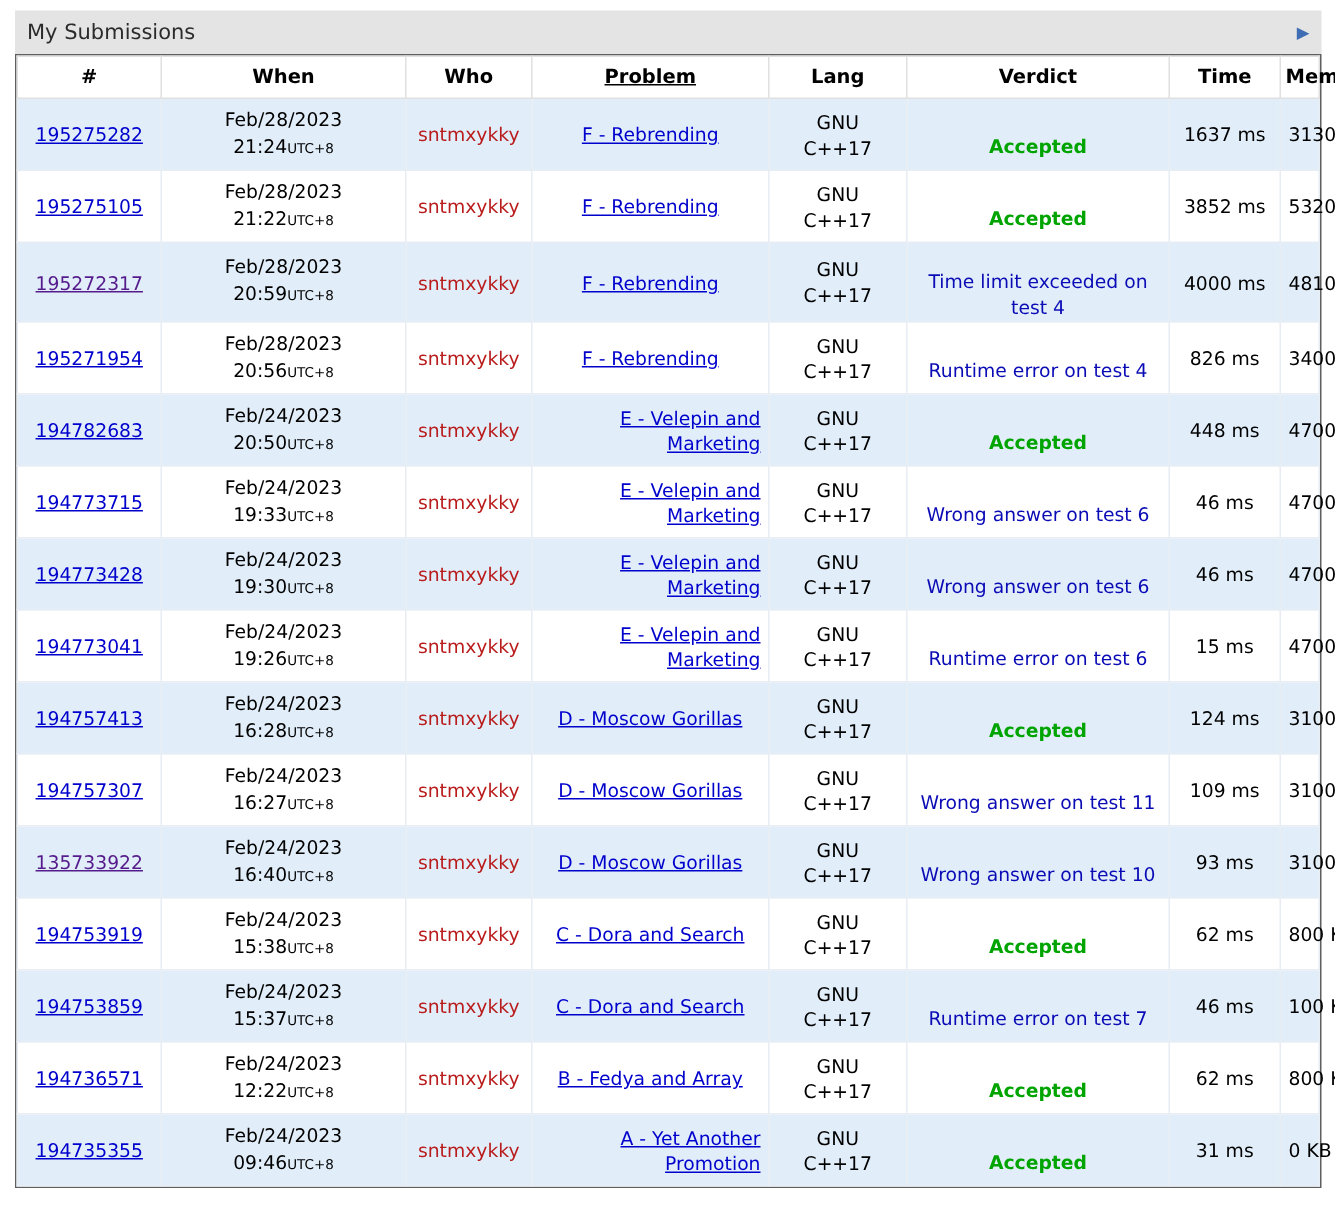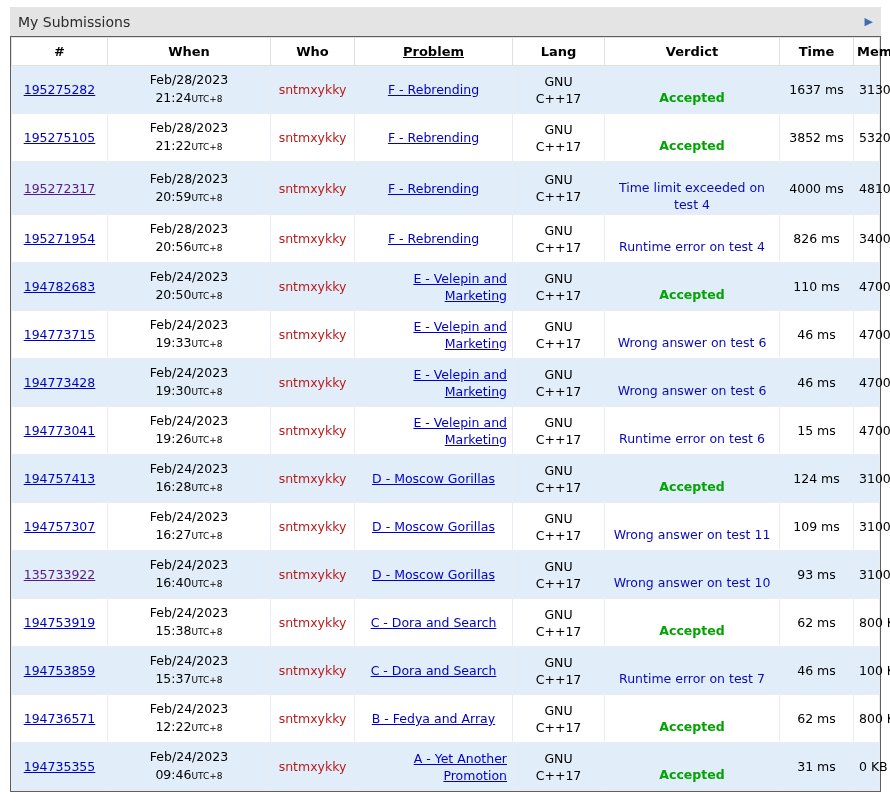--- a/index.html
+++ b/index.html
@@ -199,21 +199,21 @@
     </td>
     <td>
       <a href="#" class="link problem-link">E - Velepin and Marketing</a>
     </td>
     <td>
       <span class="lang">GNU C++17</span>
     </td>
     <td>
       <span class="verdict accepted">Accepted</span>
     </td>
-    <td class="time-cell">110 ms</td>
+    <td class="time-cell">448 ms</td>
     <td class="memory-cell">4700 KB</td>
   </tr>
           <tr class="submission-row">
     <td>
       <a href="#" class="link sub-link">194773715</a>
     </td>
     <td>
       <div class="when-line">Feb/24/2023</div>
       <div class="when-line">
         <span>19:33</span><span class="tz">UTC+8</span>

